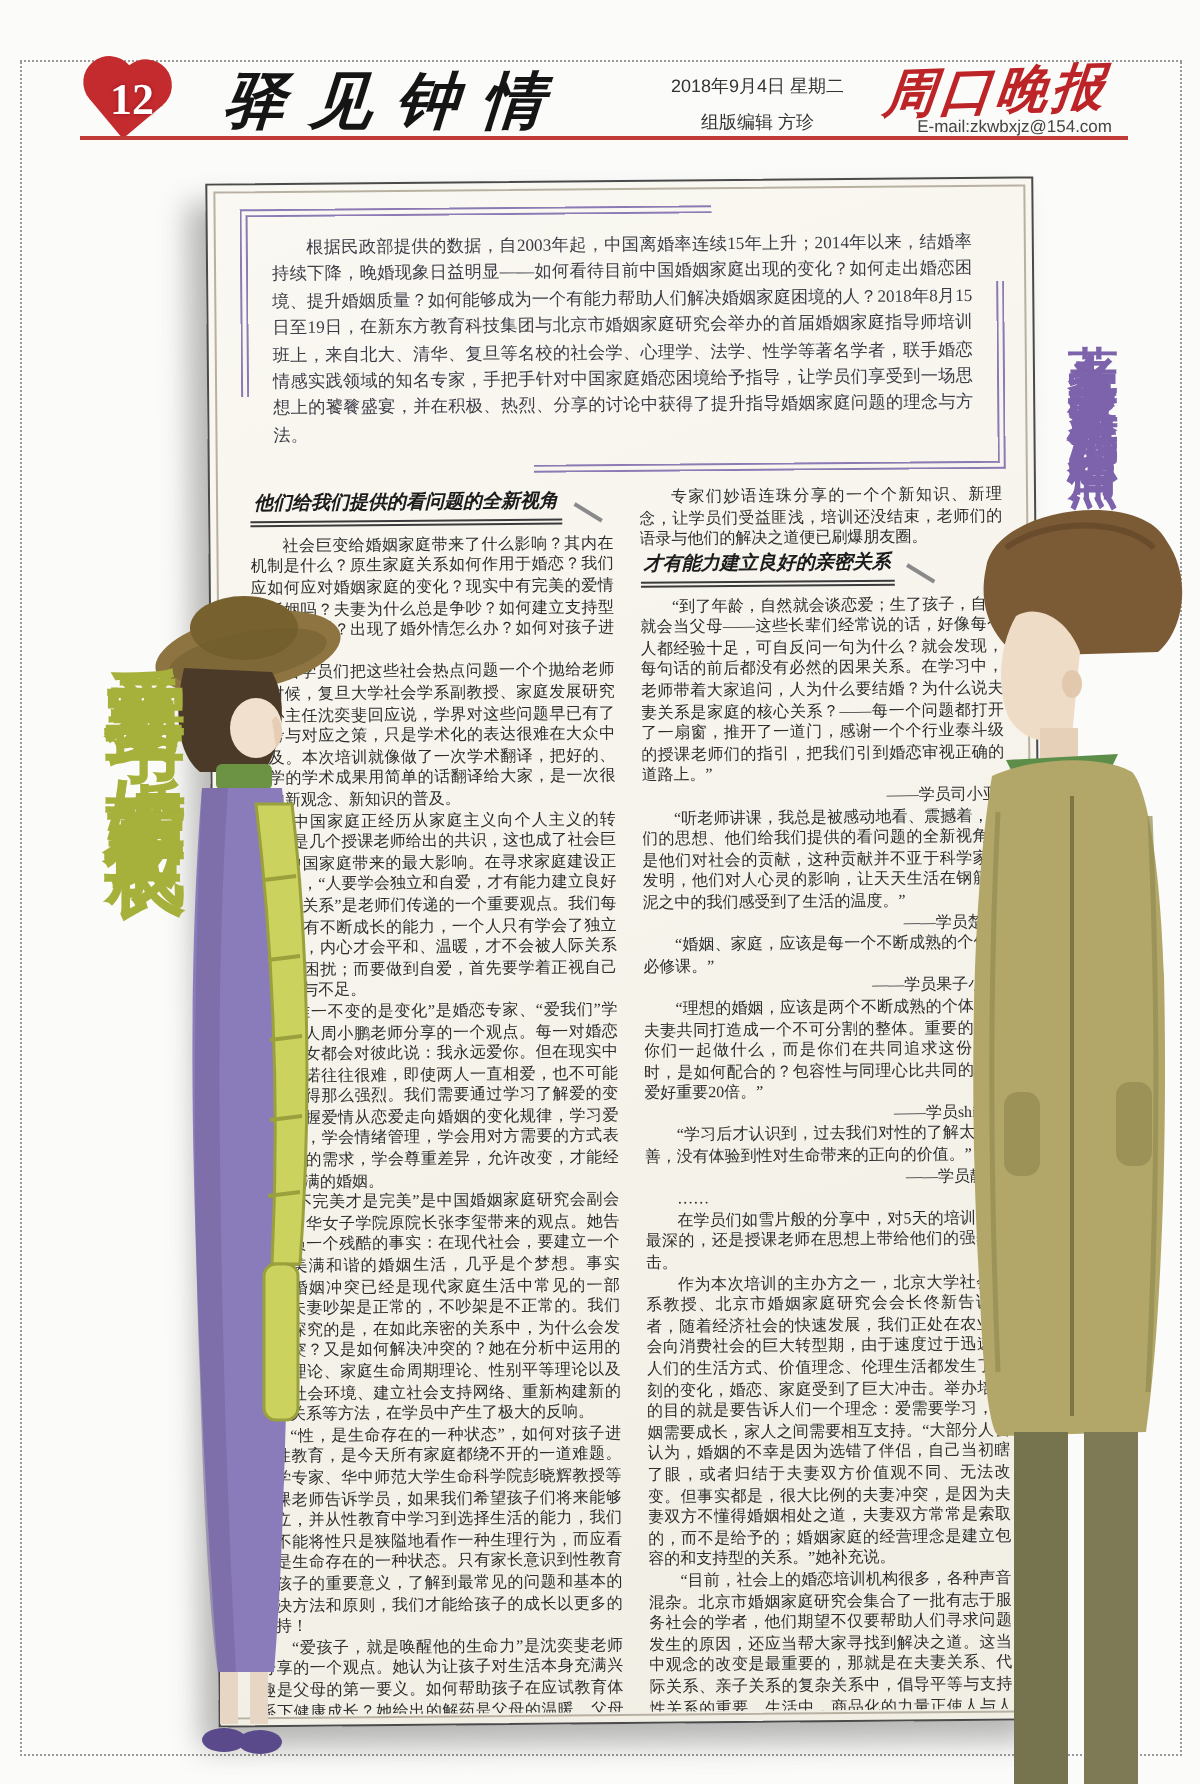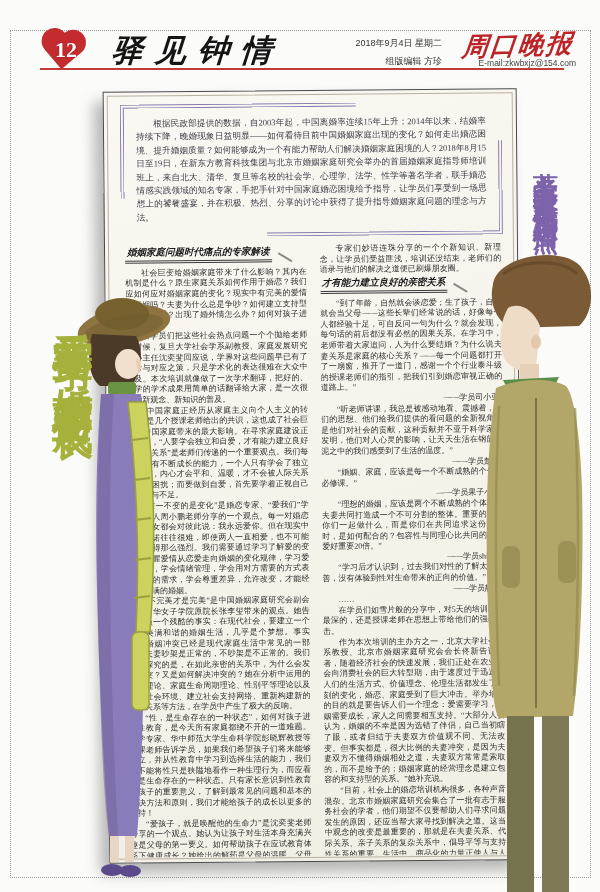--- a/index.html
+++ b/index.html
@@ -2,31 +2,31 @@
 <html><head>
 <meta charset="utf-8">
 <style>
   html,body{margin:0;padding:0;}
   body{width:600px;height:892px;background:#fbfbf9;position:relative;overflow:hidden;
        font-family:"Liberation Serif","DejaVu Serif",serif;color:#2e2e2e;}
   .page{position:absolute;inset:0;}
   
   .frame{position:absolute;left:10px;right:9px;top:30px;bottom:14px;border:1px dotted #9a9a9a;}
   
-  .header{position:absolute;left:30px;right:18px;top:32px;height:34px;}
+  .header{position:absolute;left:30px;right:38px;top:32px;height:34px;}
   .badge{position:absolute;left:14px;top:2px;width:52px;height:36px;}
   .badge .heart{position:absolute;left:6px;top:4px;width:26px;height:26px;background:#c42b2f;transform:rotate(-40deg);}
   .badge .heart::before,.badge .heart::after{content:"";position:absolute;width:26px;height:26px;border-radius:50%;background:#c42b2f;}
   .badge .heart::before{top:-13px;left:0;}
   .badge .heart::after{left:13px;top:0;}
   .badge .num{position:absolute;left:0;top:3px;width:44px;text-align:center;font-size:22px;font-weight:bold;
       color:#fff;z-index:2;font-family:"Liberation Serif",serif;text-shadow:0 0 2px rgba(120,0,0,.6);}
   .masthead-title{position:absolute;left:82px;top:-2px;font-size:31px;font-weight:bold;font-style:italic;
       letter-spacing:12px;color:#151515;transform:skewX(-4deg);}
-  .hdr-meta{position:absolute;right:140px;top:5px;text-align:right;font-family:"Liberation Sans",sans-serif;margin-left:32px;}
+  .hdr-meta{position:absolute;right:140px;top:5px;text-align:center;font-family:"Liberation Sans",sans-serif;margin-left:32px;}
   .hdr-meta .l1{font-size:9px;color:#333;}
   .hdr-meta .l2{font-size:9px;color:#333;margin-top:5px;}
   .paper-logo{position:absolute;right:8px;top:-4px;font-size:26px;font-weight:bold;font-style:italic;color:#bc2427;
       letter-spacing:2px;transform:rotate(-2deg) skewX(-8deg);}
   .email{position:absolute;right:6px;top:26px;font-size:8.5px;color:#444;font-family:"Liberation Sans",sans-serif;}
   .red-rule{position:absolute;left:40px;right:36px;top:68px;height:2px;background:#c03a37;}
   
   .paper{position:absolute;left:106px;top:90px;width:412px;height:770px;background:linear-gradient(160deg,#faf8f2,#f1eee4);
       border:1px solid #4a4a4a;transform:rotate(-0.5deg);box-shadow:-9px 10px 14px rgba(70,70,70,.38);z-index:1;}
   .paper::after{content:"";position:absolute;inset:3px;border:1px solid #b8b1a2;pointer-events:none;}
@@ -83,21 +83,21 @@
   <div class="red-rule"></div>
 
   <div class="paper">
     <div class="intro">
       <p>根据民政部提供的数据，自2003年起，中国离婚率连续15年上升；2014年以来，结婚率持续下降，晚婚现象日益明显——如何看待目前中国婚姻家庭出现的变化？如何走出婚恋困境、提升婚姻质量？如何能够成为一个有能力帮助人们解决婚姻家庭困境的人？2018年8月15日至19日，在新东方教育科技集团与北京市婚姻家庭研究会举办的首届婚姻家庭指导师培训班上，来自北大、清华、复旦等名校的社会学、心理学、法学、性学等著名学者，联手婚恋情感实践领域的知名专家，手把手针对中国家庭婚恋困境给予指导，让学员们享受到一场思想上的饕餮盛宴，并在积极、热烈、分享的讨论中获得了提升指导婚姻家庭问题的理念与方法。</p>
     </div>
     <div class="cols">
 
       <div class="col">
         <div class="subhead">
-          <span class="t">婚姻家庭问题时代痛点的专家解读</span><span class="slash"></span>
+          <span class="t">他们给我们提供的看问题的全新视角</span><span class="slash"></span>
         </div>
         <p>社会巨变给婚姻家庭带来了什么影响？其内在机制是什么？原生家庭关系如何作用于婚恋？我们应如何应对婚姻家庭的变化？现实中有完美的爱情和婚姻吗？夫妻为什么总是争吵？如何建立支持型的亲子关系？出现了婚外情怎么办？如何对孩子进行性教育？</p>
         <p>当学员们把这些社会热点问题一个个抛给老师的时候，复旦大学社会学系副教授、家庭发展研究中心主任沈奕斐回应说，学界对这些问题早已有了思考与对应之策，只是学术化的表达很难在大众中普及。本次培训就像做了一次学术翻译，把好的、科学的学术成果用简单的话翻译给大家，是一次很好的新观念、新知识的普及。</p>
         <p>“中国家庭正经历从家庭主义向个人主义的转变”，是几个授课老师给出的共识，这也成了社会巨变给中国家庭带来的最大影响。在寻求家庭建设正能量时，“人要学会独立和自爱，才有能力建立良好的亲密关系”是老师们传递的一个重要观点。我们每个人都有不断成长的能力，一个人只有学会了独立和自爱，内心才会平和、温暖，才不会被人际关系与情绪困扰；而要做到自爱，首先要学着正视自己的缺点与不足。</p>
         <p>“唯一不变的是变化”是婚恋专家、“爱我们”学院创始人周小鹏老师分享的一个观点。每一对婚恋中的男女都会对彼此说：我永远爱你。但在现实中这种承诺往往很难，即使两人一直相爱，也不可能一直爱得那么强烈。我们需要通过学习了解爱的变化，掌握爱情从恋爱走向婚姻的变化规律，学习爱的能力，学会情绪管理，学会用对方需要的方式表达自己的需求，学会尊重差异，允许改变，才能经营出美满的婚姻。</p>
         <p>“不完美才是完美”是中国婚姻家庭研究会副会长、中华女子学院原院长张李玺带来的观点。她告诉学员一个残酷的事实：在现代社会，要建立一个十分美满和谐的婚姻生活，几乎是个梦想。事实是，婚姻冲突已经是现代家庭生活中常见的一部分，夫妻吵架是正常的，不吵架是不正常的。我们需要探究的是，在如此亲密的关系中，为什么会发生冲突？又是如何解决冲突的？她在分析中运用的角色理论、家庭生命周期理论、性别平等理论以及改善社会环境、建立社会支持网络、重新构建新的两性关系等方法，在学员中产生了极大的反响。</p>
         <p>“性，是生命存在的一种状态”，如何对孩子进行性教育，是今天所有家庭都绕不开的一道难题。性学专家、华中师范大学生命科学院彭晓辉教授等授课老师告诉学员，如果我们希望孩子们将来能够独立，并从性教育中学习到选择生活的能力，我们就不能将性只是狭隘地看作一种生理行为，而应看作是生命存在的一种状态。只有家长意识到性教育对孩子的重要意义，了解到最常见的问题和基本的解决方法和原则，我们才能给孩子的成长以更多的支持！</p>
         <p>“爱孩子，就是唤醒他的生命力”是沈奕斐老师分享的一个观点。她认为让孩子对生活本身充满兴趣是父母的第一要义。如何帮助孩子在应试教育体系下健康成长？她给出的解药是父母的温暖。父母能够大胆享受孩子不断的犯错、尝试失败和落后，才能给孩子成长的时间和空间。</p>
       </div>
 

